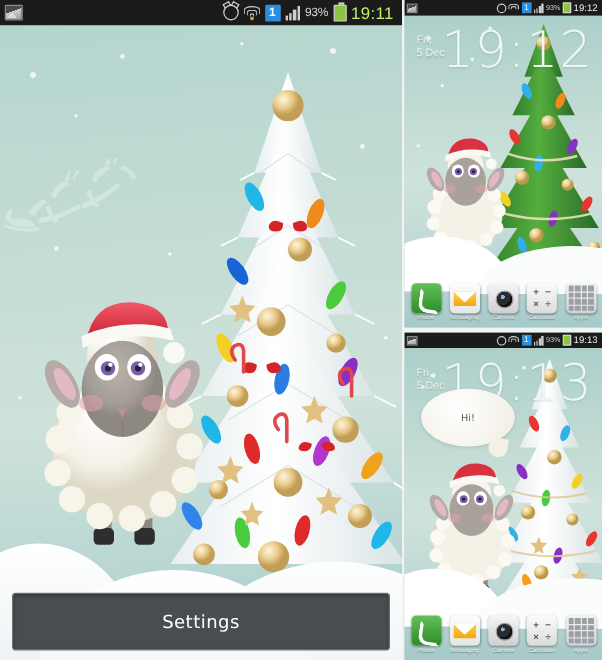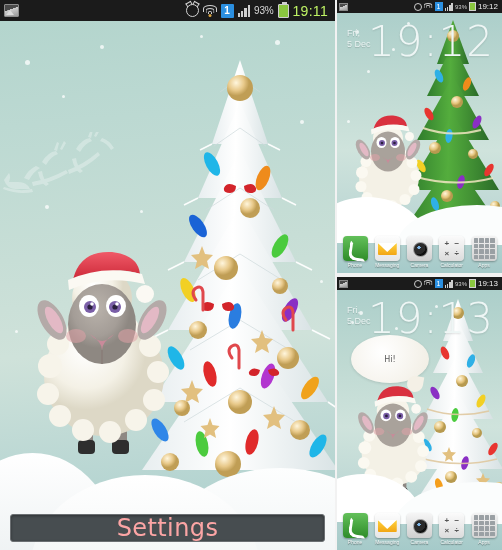--- a/index.html
+++ b/index.html
@@ -79,24 +79,24 @@
   
   .sheep-wrap { position:absolute; }
   .sheep-main { left:28px; top:248px; width:152px; height:222px; }
 
   
   .btnbar {
     position:absolute; left:0; bottom:8px; width:335px;
     display:flex; gap:12px; padding:0 10px; z-index:30;
   }
   .wbtn {
-    flex:1; height:28px; background:#474d50; border:1px solid #6c7073;
-    border-radius:3px; color:#fca5a5;
+    flex:1; height:48px; background:#474d50; border:1px solid #6c7073;
+    border-radius:3px; color:#ffffff;
     display:flex; align-items:center; justify-content:center;
-    font-size:24px; letter-spacing:.4px;
+    font-size:15px; letter-spacing:.4px;
     font-family:"DejaVu Sans", sans-serif;
     box-shadow:0 1px 3px rgba(0,0,0,.35) inset;
   }
 
   
   .panel-side {
     position:absolute; left:337px; width:165px; height:273px; overflow:hidden;
     background:#b6d6ce;
   }
   .panel-side.top { top:0; }
@@ -160,21 +160,21 @@
     grid-template-rows:repeat(4,1fr);gap:1px;padding:2px;}
   .ico-apps i{background:#9aa0a4;display:block;border-radius:.5px;}
   .dock-lbl{font-size:5px;color:#f4f8f8;text-shadow:0 1px 1px rgba(0,0,0,.5);white-space:nowrap;}
 
   
   .s-tree { position:absolute; }
   .s-sheep { position:absolute; }
 
   
   .bubble {
-    position:absolute; left:14px; top:58px; width:78px; height:48px;
+    position:absolute; left:14px; top:47px; width:78px; height:48px;
     background:radial-gradient(circle at 40% 35%,#ffffff,#f0ece1);
     border-radius:50%; z-index:22;
     display:flex; align-items:center; justify-content:center;
     box-shadow:0 1px 3px rgba(0,0,0,.12);
   }
   .bubble:after{
     content:""; position:absolute; right:6px; bottom:-9px;
     width:16px;height:16px; background:#f4f0e6;
     border-radius:50% 0 50% 50%; transform:rotate(10deg);
   }

